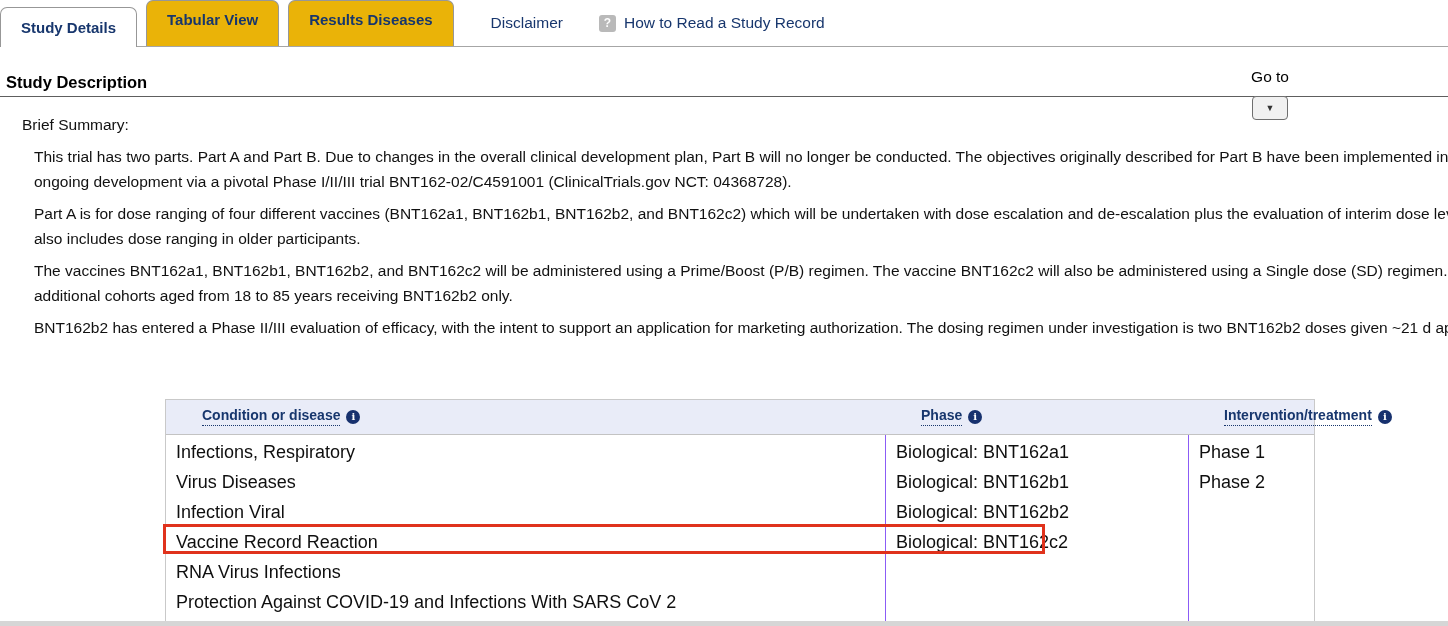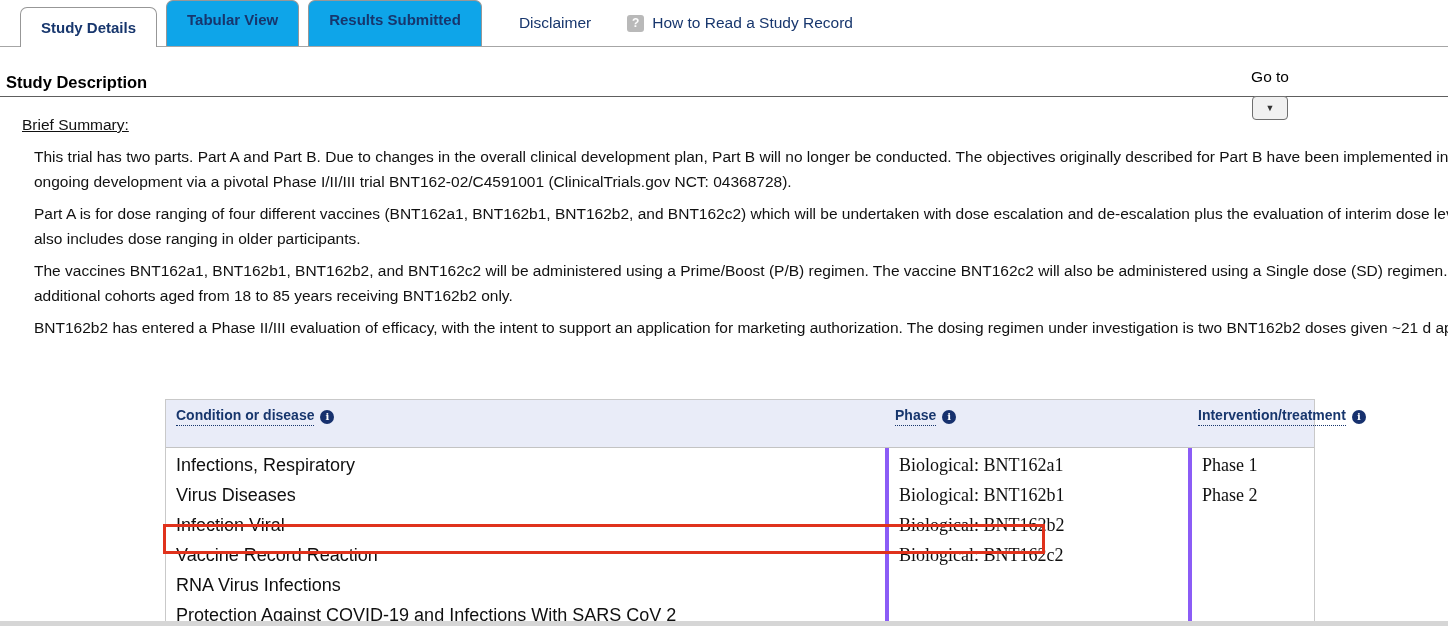--- a/index.html
+++ b/index.html
@@ -9,29 +9,28 @@
     position: relative; overflow: hidden;
     background: #fff;
     font-family: "Liberation Sans", "DejaVu Sans", sans-serif;
     color: #111;
   }
 
   
   .tabbar {
     position: absolute; top: 0; left: 0; width: 1448px; height: 47px;
     display: flex; align-items: flex-end;
-    padding-left: 20px;
     border-bottom: 1px solid #a6a6a6;
   }
   .tab {
     border: 1px solid #979797; border-bottom: none;
     border-radius: 7px 7px 0 0;
     padding: 0 20px; height: 46px; line-height: 38px;
     font-size: 15px; font-weight: bold; color: #17366d;
-    background: #0ea5e9; margin-right: 9px;
+    background: #eab308; margin-right: 9px;
     position: relative; cursor: pointer; white-space: nowrap;
   }
   .tab.active {
     background: #fff; height: 40px; line-height: 40px;
     margin-bottom: -1px; z-index: 2;
   }
   .header-links {
     display: flex; align-items: center; gap: 36px;
     margin-left: 28px; height: 40px; padding-bottom: 6px; justify-content: center;
   }
@@ -63,54 +62,54 @@
   .goto-btn {
     width: 36px; height: 24px;
     background: #f1f1f1; border: 1px solid #6f6f6f; border-radius: 4px;
     display: flex; align-items: center; justify-content: center;
     font-size: 9px; color: #333; cursor: pointer; padding: 0;
   }
 
   
   .summary-label {
     position: absolute; left: 22px; top: 116px;
-    font-size: 15.5px; color: #111; text-decoration: underline;
+    font-size: 15.5px; color: #111;
   }
   .paragraphs {
     position: absolute; left: 34px; top: 144px; width: 1470px;
   }
   .paragraphs p {
     margin: 0 0 7px 0; font-size: 15.5px; line-height: 25px; color: #111;
   }
 
   
   .ct-table {
     position: absolute; left: 165px; top: 399px;
     width: 1150px; height: 300px;
     border: 1px solid #c9c9c9;
     background: #fff;
   }
   .thead {
     display: grid; grid-template-columns: 719px 303px 126px;
-    background: #e9ecf8; border-bottom: 1px solid #c3c3c3; height: 48px;
+    background: #e9ecf8; border-bottom: 1px solid #c3c3c3; height: 35px; padding-left: 26px;
   }
   .th { padding: 7px 0 0 10px; font-size: 14px; font-weight: bold; color: #17366d; white-space: nowrap; }
   .th-label { border-bottom: 1px dotted #17366d; padding-bottom: 2px; cursor: pointer; }
   .info-icon {
     display: inline-block; width: 14px; height: 14px; border-radius: 50%;
     background: #17316e; color: #fff; font-size: 10px; font-weight: bold;
     text-align: center; line-height: 14px; margin-left: 6px;
     font-family: "DejaVu Serif", serif; cursor: pointer;
   }
   .tbody {
     display: grid; grid-template-columns: 719px 303px 126px;
     grid-auto-rows: 30px;
   }
   .cell { padding: 7px 0 0 10px; font-size: 18px; color: #0f0f0f; white-space: nowrap; overflow: hidden; }
-  .c2, .c3 { border-left: 4px solid #8b5cf6; font-family: Liberation Serif, serif; }
+  .c2, .c3 { border-left: 1px solid #8b5cf6; }
   .red-box {
     position: absolute; left: -3px; top: 124px;
     width: 882px; height: 30px;
     border: 3px solid #e0321c;
     pointer-events: none; z-index: 3;
   }
 
   
   .bottom-bar {
     position: absolute; left: 0; bottom: 0; width: 1448px; height: 5px;
@@ -121,21 +120,21 @@
 <body>
 
 <div class="tabbar">
   <div class="tab active">
     <span>Study Details</span>
   </div>
   <div class="tab">
     <span>Tabular View</span>
   </div>
   <div class="tab">
-    <span>Results Submitted</span>
+    <span>Results Diseases</span>
   </div>
   <div class="header-links">
     <a class="hlink">Disclaimer</a>
     <span class="help-group">
       <span class="qicon">?</span>
       <a class="hlink">How to Read a Study Record</a>
     </span>
   </div>
 </div>
 

